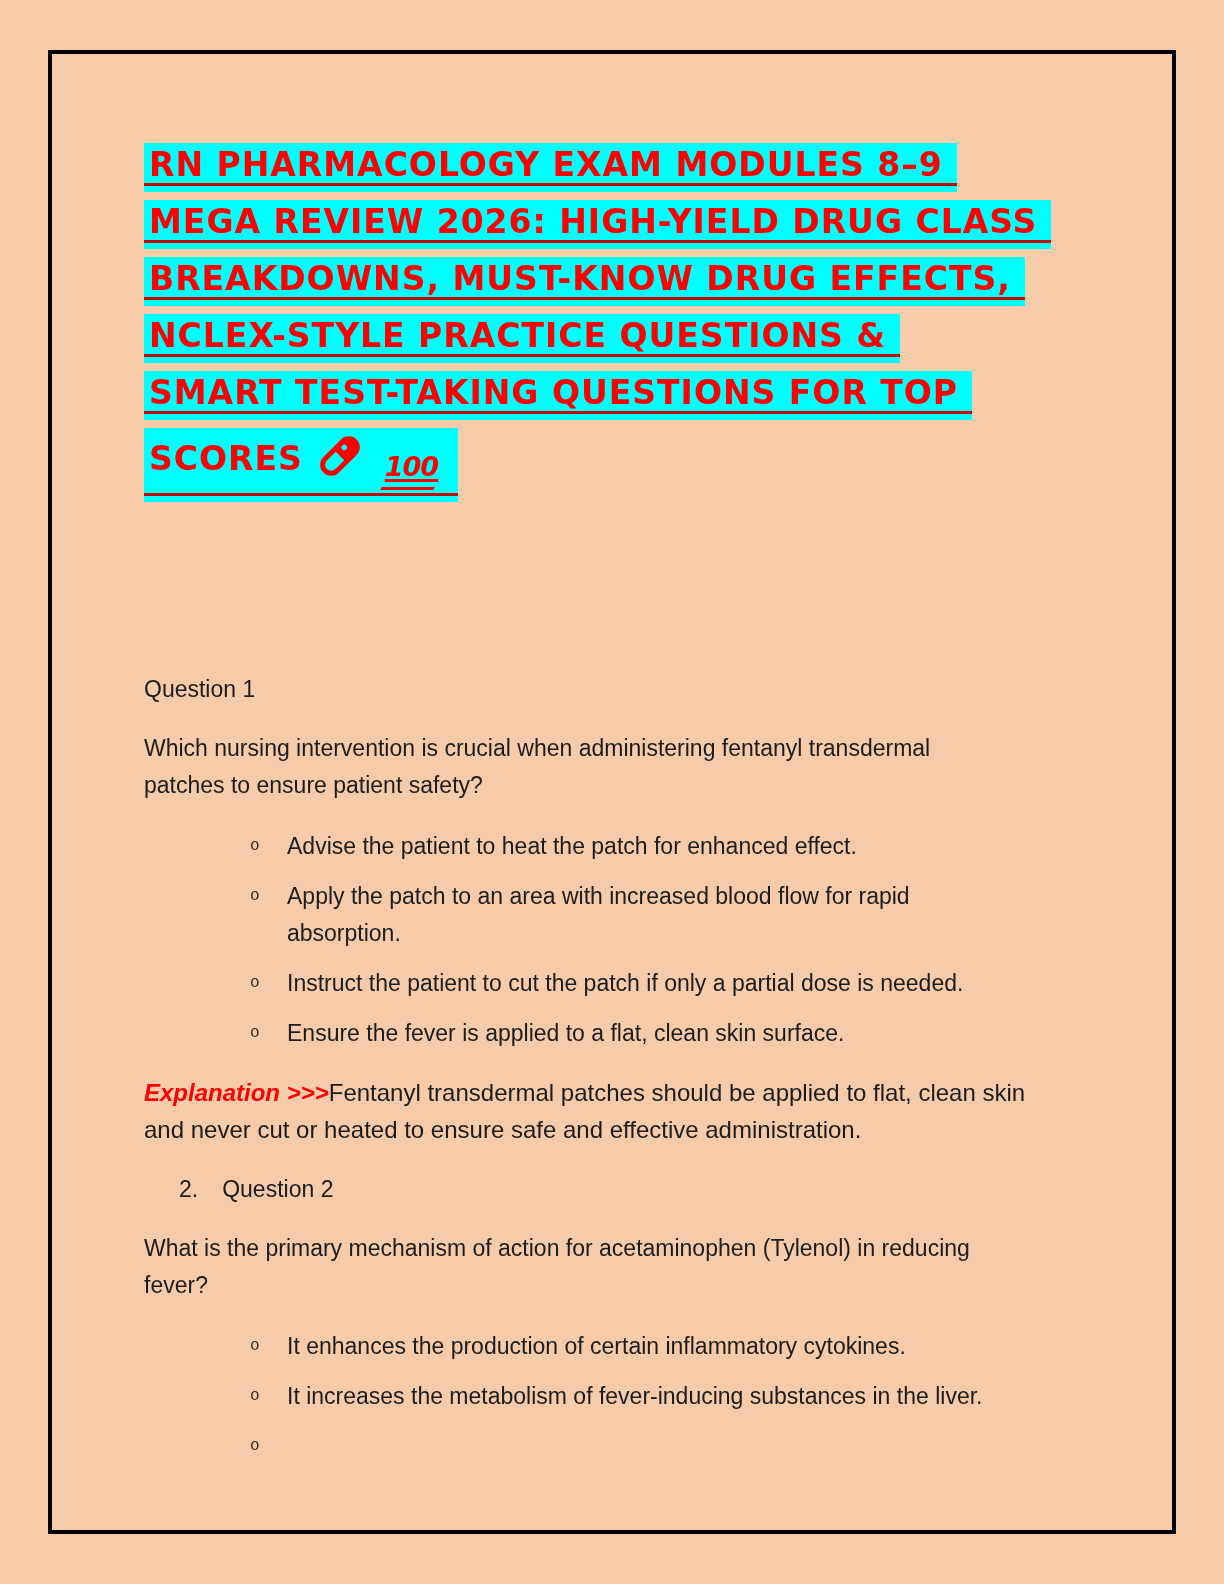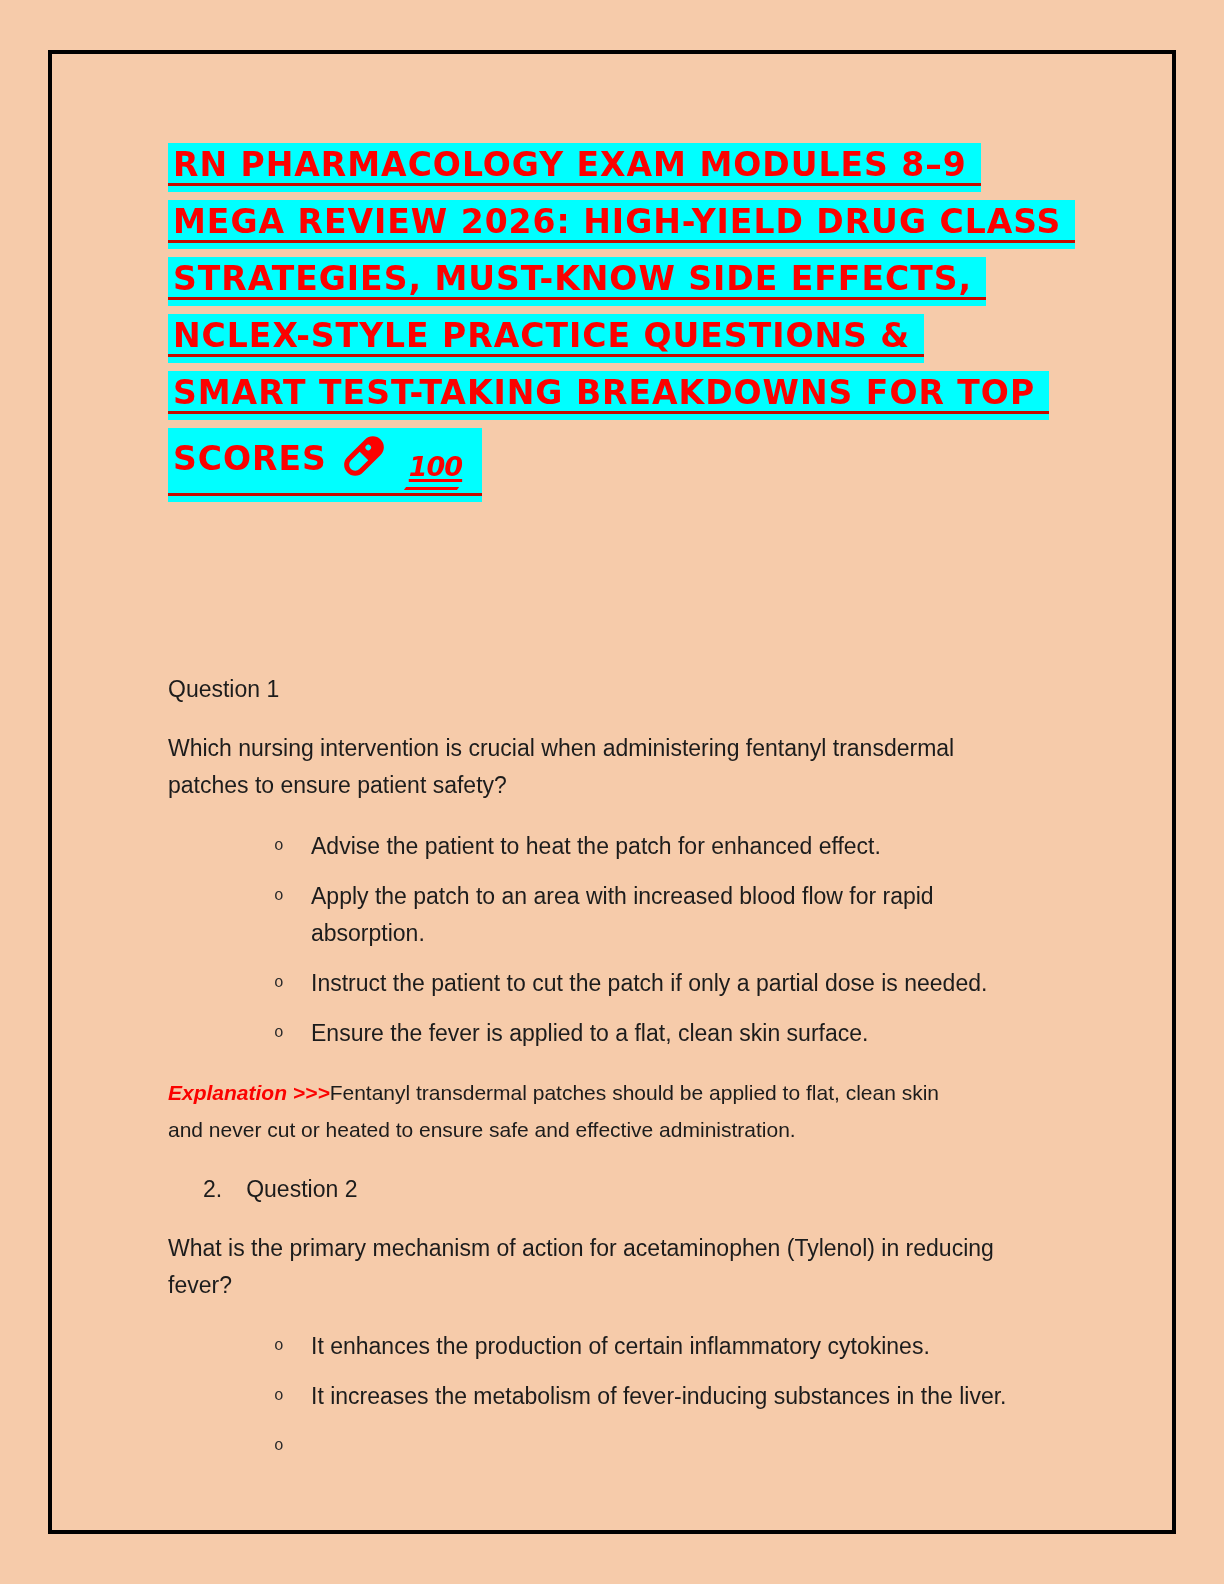--- a/index.html
+++ b/index.html
@@ -9,21 +9,20 @@
     font-family:"Liberation Sans", sans-serif;
     color:#1c1c1c;
     position:relative;
     overflow:hidden;
   }
   .frame {
     position:absolute;
     left:48px; top:50px;
     width:1128px; height:1484px;
     border:4px solid #000000;
-    padding-left:24px;
   }
   .content {
     padding:89px 60px 40px 92px;
   }
 
   
   .title { font-weight:normal; }
   .title-line { margin:0 0 8px 0; }
   .hl {
     position:relative;
@@ -104,43 +103,43 @@
     line-height:37px;
     color:#2a2a2a;
   }
   .option-text {
     font-size:23px;
     line-height:37px;
     white-space:pre-line;
     max-width:800px;
   }
   .explanation {
-    font-size:21px;
+    font-size:24px;
     line-height:37px;
     margin-bottom:26px;
   }
   .exp-label {
     color:#fb0200;
     font-weight:bold;
     font-style:italic;
   }
   .exp-text { white-space:pre-line; }
 </style>
 </head>
 <body>
 
 <div class="frame">
   <div class="content">
 
     <h1 class="title">
       <div class="title-line"><span class="hl">RN PHARMACOLOGY EXAM MODULES 8–9</span></div>
       <div class="title-line"><span class="hl">MEGA REVIEW 2026: HIGH-YIELD DRUG CLASS</span></div>
-      <div class="title-line"><span class="hl">STRATEGIES, MUST-KNOW SIDE EFFECTS,</span></div>
+      <div class="title-line"><span class="hl">BREAKDOWNS, MUST-KNOW DRUG EFFECTS,</span></div>
       <div class="title-line"><span class="hl">NCLEX-STYLE PRACTICE QUESTIONS &amp;</span></div>
-      <div class="title-line"><span class="hl">SMART TEST-TAKING BREAKDOWNS FOR TOP</span></div>
+      <div class="title-line"><span class="hl">SMART TEST-TAKING QUESTIONS FOR TOP</span></div>
       <div class="title-line">
         <span class="hl"><span>SCORES</span><svg class="pill-icon" width="46" height="46" viewBox="0 0 46 46" aria-hidden="true">
             <g transform="rotate(45 23 23)">
               <rect x="14.5" y="2" width="17" height="42" rx="8.5" fill="none" stroke="#fb0200" stroke-width="5"></rect>
               <path d="M14.5 23 L14.5 10.5 A8.5 8.5 0 0 1 31.5 10.5 L31.5 23 Z" fill="#fb0200"></path>
               <circle cx="20" cy="14" r="2.8" fill="#00ffff"></circle>
             </g>
           </svg><span class="hundred"><span class="digits">100</span></span></span>
       </div>
     </h1>

